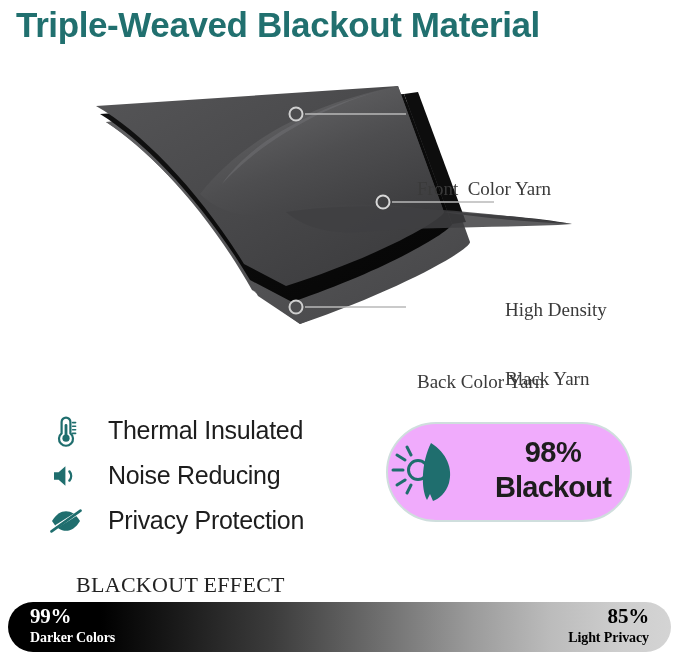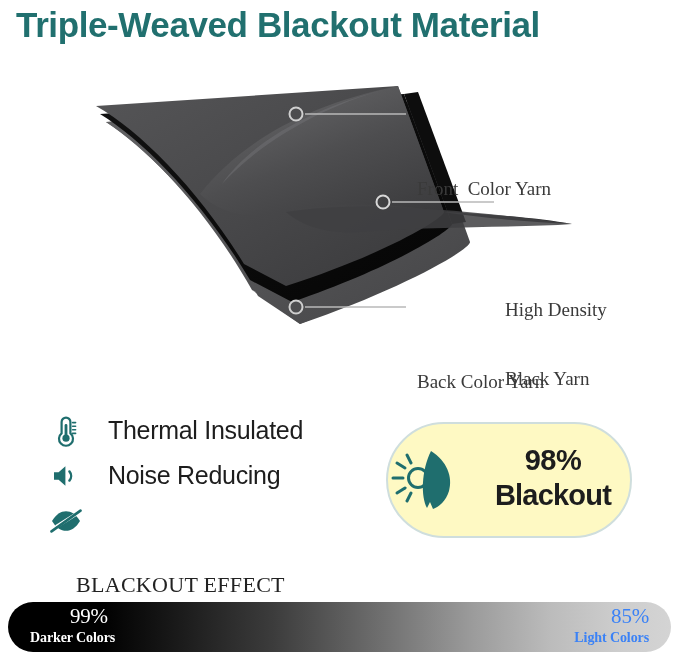--- a/index.html
+++ b/index.html
@@ -85,24 +85,24 @@
     letter-spacing: -0.3px;
     white-space: nowrap;
   }
 
   
   .badge {
     position: absolute;
     left: 386px;
     top: 422px;
     width: 246px;
-    height: 116px;
+    height: 100px;
     border: 2px solid #cfdedd;
     border-radius: 58px;
-    background: #fef9c3;
+    background: #f0abfc;
     display: flex;
     align-items: center;
     justify-content: center;
     box-sizing: border-box;
   }
   .badge-icon {
     width: 78px;
     height: 72px;
     flex: 0 0 78px;
     display: flex;
@@ -163,31 +163,30 @@
     left: 30px;
     top: 606px;
     color: #ffffff;
     font-family: "Liberation Serif", serif;
     line-height: 21px;
   }
   .bar-right {
     position: absolute;
     right: 30px;
     top: 606px;
-    color: #3b82f6;
+    color: #000000;
     font-family: "Liberation Serif", serif;
     text-align: right;
     line-height: 21px;
   }
   .bar-pct {
     font-size: 21px;
-    font-weight: normal;
+    font-weight: bold;
     display: block;
     letter-spacing: -0.2px;
-    margin-left: 40px;
   }
   .bar-sub {
     font-size: 14px;
     font-weight: bold;
     display: block;
     letter-spacing: -0.1px;
     text-align: right;
   }
 </style>
 </head>
@@ -312,20 +311,21 @@
           </clipPath>
         </defs>
         <path d="M2 12 C6 5.2 11 2.2 16 2.2 C21 2.2 26 5.2 30 12
                  C26 18.8 21 21.8 16 21.8 C11 21.8 6 18.8 2 12 Z" fill="#1f6e6e"></path>
         <g clip-path="url(#eyeClip)">
           <line x1="0" y1="21.5" x2="32" y2="1.5" stroke="#ffffff" stroke-width="3.6"></line>
         </g>
         <line x1="1.5" y1="22.4" x2="30.5" y2="1.6" stroke="#1f6e6e" stroke-width="2.6" stroke-linecap="round"></line>
       </svg>
     </span>
+    <span class="feature-label">Privacy Protection</span>
   </div>
 </div>
 
 <div class="badge">
   <span class="badge-icon">
     <svg width="72" height="66" viewBox="0 0 72 66" xmlns="http://www.w3.org/2000/svg">
       <g stroke="#1f6e6e" stroke-width="3" stroke-linecap="round">
         <line x1="6" y1="16" x2="14" y2="21"></line>
         <line x1="2" y1="31" x2="12" y2="31"></line>
         <line x1="6" y1="46" x2="14" y2="41"></line>
@@ -347,14 +347,14 @@
 
 <div class="gradient-bar"></div>
 
 <div class="bar-left">
   <span class="bar-pct">99%</span>
   <span class="bar-sub">Darker Colors</span>
 </div>
 
 <div class="bar-right">
   <span class="bar-pct">85%</span>
-  <span class="bar-sub">Light Colors</span>
+  <span class="bar-sub">Light Privacy</span>
 </div>
 
 </body></html>

